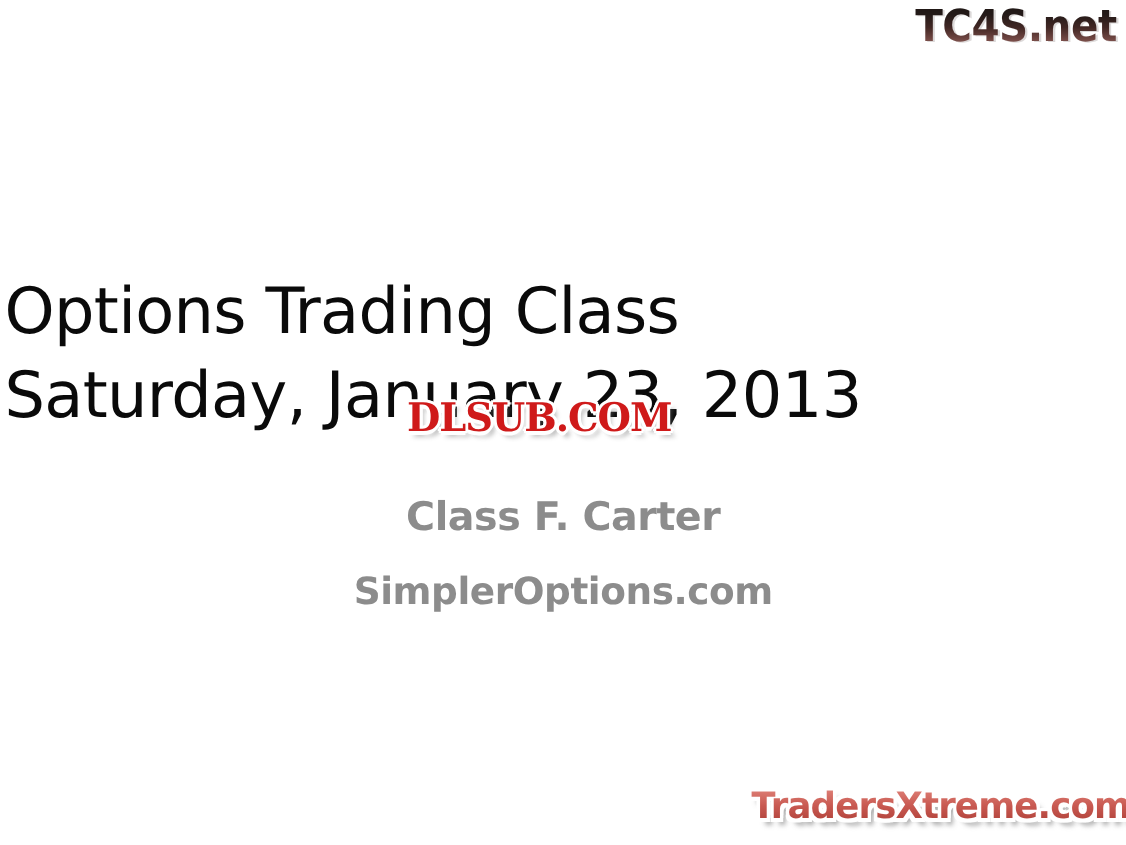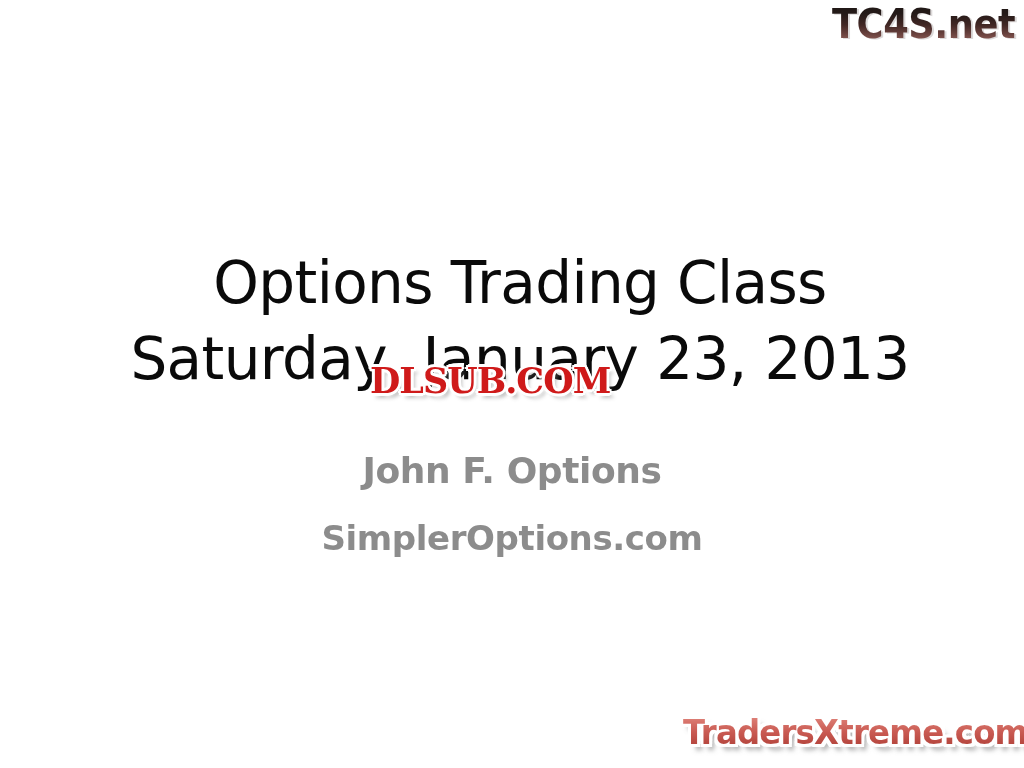--- a/index.html
+++ b/index.html
@@ -61,24 +61,23 @@
     transform: scaleX(0.92);
     transform-origin: right center;
     white-space: nowrap;
     color: rgba(130, 120, 118, 0.28);
     user-select: none;
   }
 
   
   .title-block {
     position: absolute;
-    left: 16px;
+    left: 4px;
     right: 0;
     top: 245px;
-    text-align: center;
   }
   .title-line {
     font-family: "DejaVu Sans", sans-serif;
     font-weight: 400;
     font-size: 58px;
     line-height: 76px;
     color: #0a0a0a;
     letter-spacing: -0.6px;
     white-space: nowrap;
   }
@@ -200,21 +199,21 @@
   </div>
 
   <div class="title-block">
     <div class="title-line">Options Trading Class</div>
     <div class="title-line">Saturday, January 23, 2013</div>
   </div>
 
   <div class="watermark-dlsub">DLSUB.COM</div>
 
   <div class="subtitle-block">
-    <div class="subtitle-line primary">John F. Options</div>
+    <div class="subtitle-line primary">Class F. Carter</div>
     <div class="subtitle-line secondary">SimplerOptions.com</div>
   </div>
 
   <div>
     <div class="brand-bottomright-outline">TradersXtreme.com</div>
     <div class="brand-bottomright">TradersXtreme.com</div>
   </div>
 
 </div>
 

